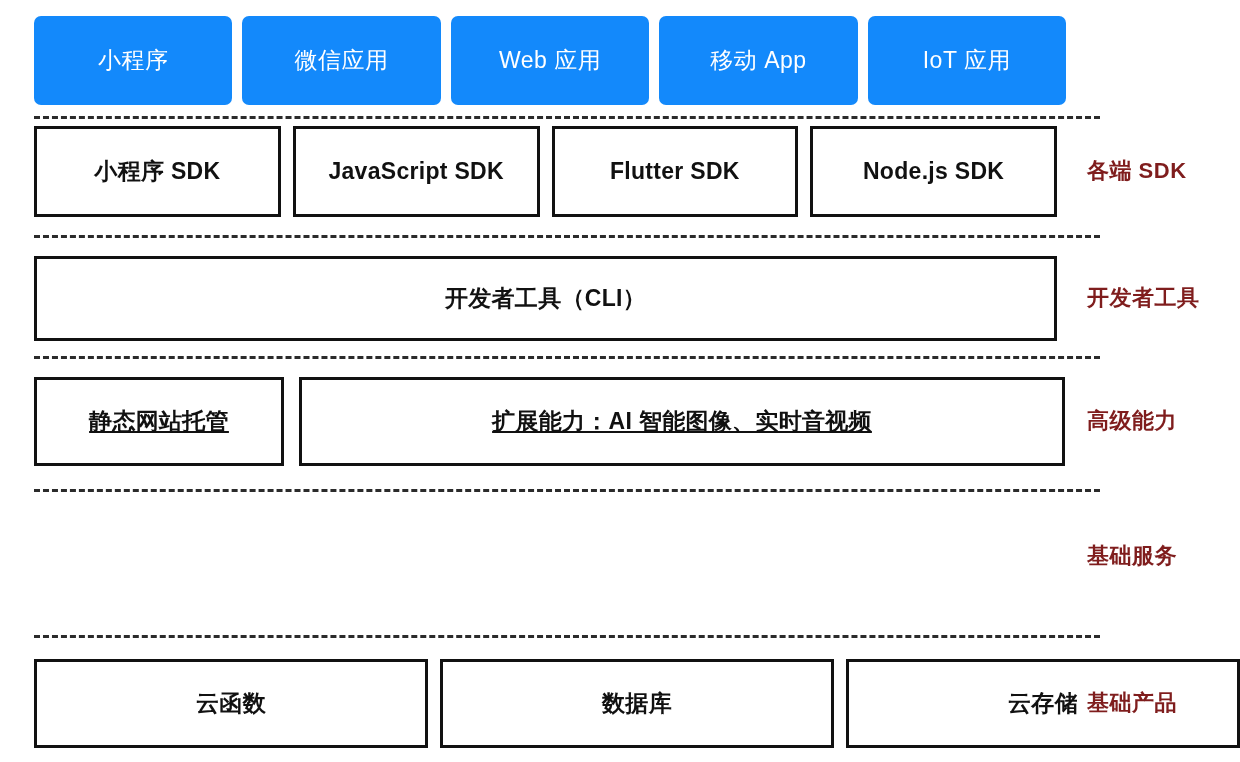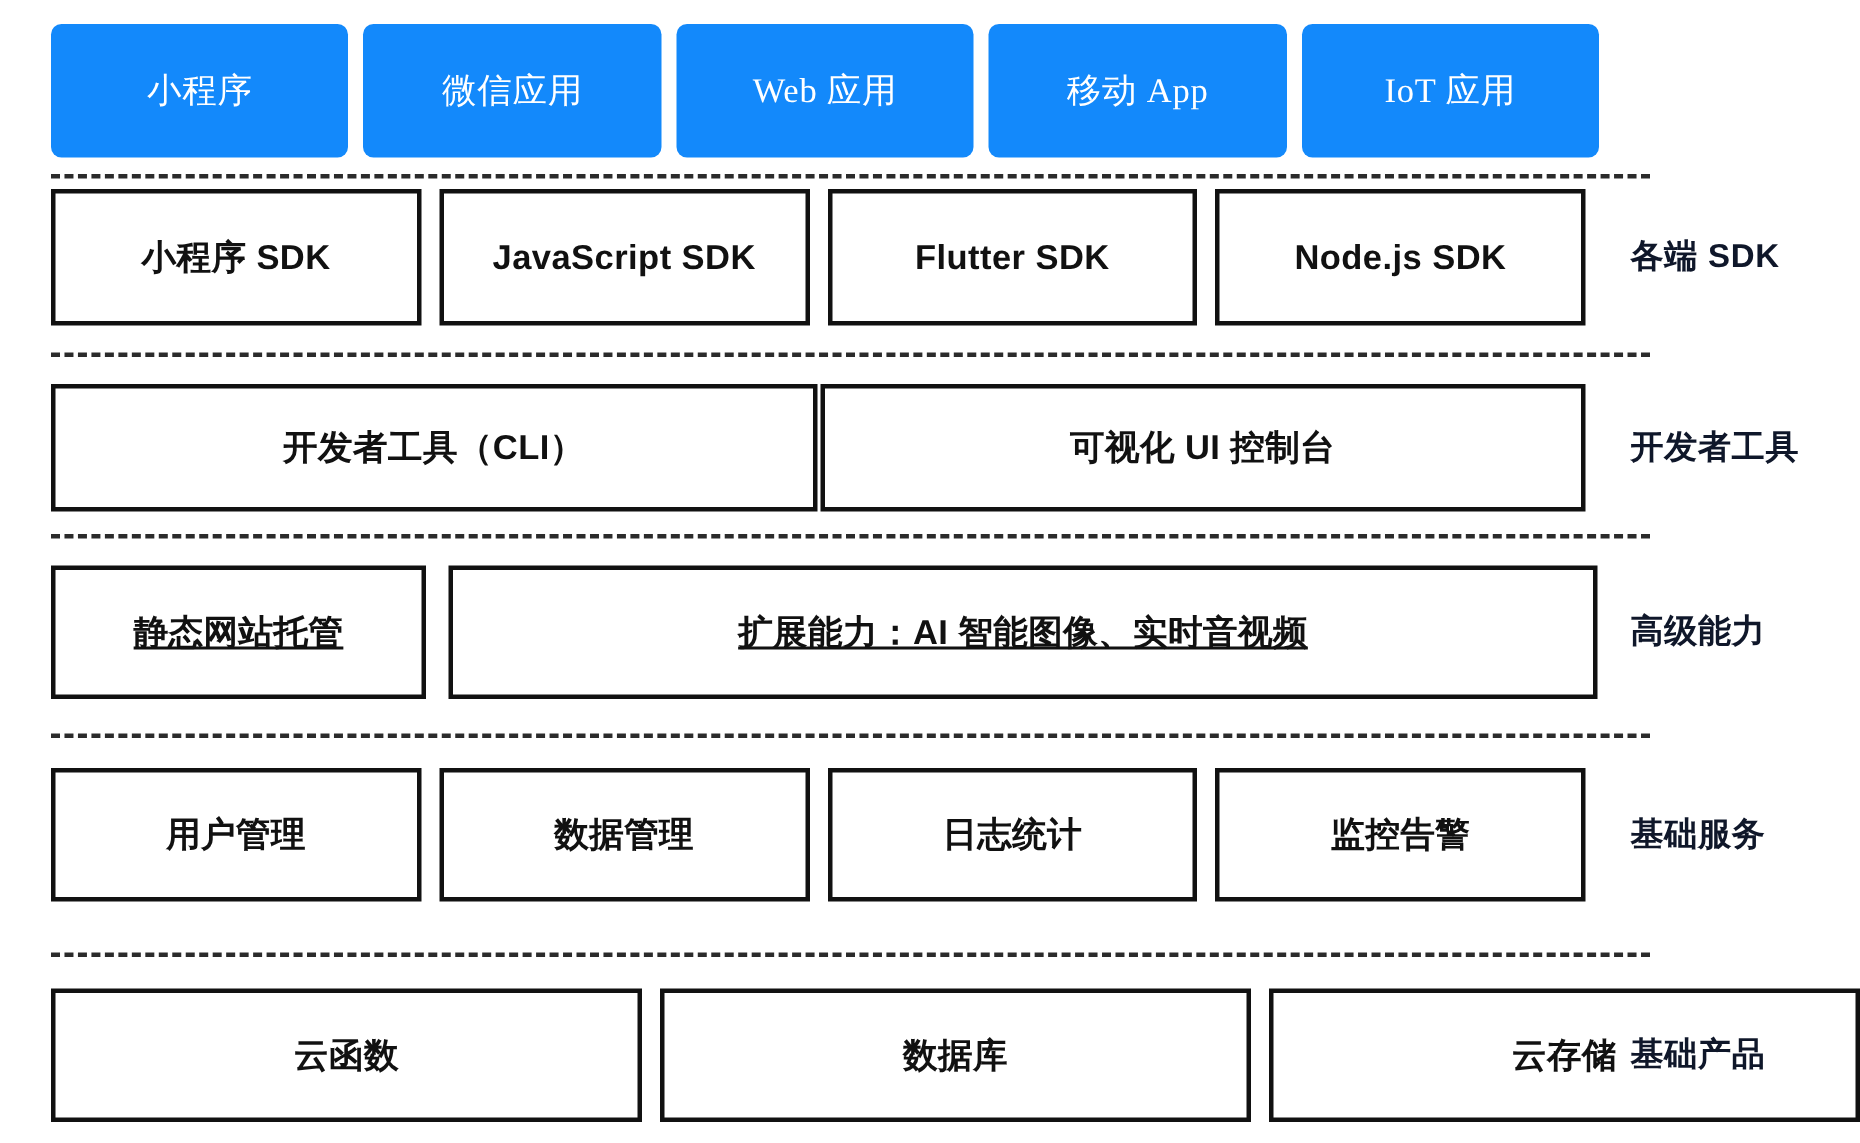--- a/index.html
+++ b/index.html
@@ -29,21 +29,21 @@
     left: 34px;
     display: flex;
     align-items: stretch;
   }
 
   .layer-label {
     position: absolute;
     left: 1087px;
     font-size: 22px;
     font-weight: bold;
-    color: #0f172a;
+    color: #7f1d1d;
     letter-spacing: 0.5px;
     white-space: nowrap;
     display: flex;
     align-items: center;
     height: 28px;
   }
 
   .separator {
     position: absolute;
     left: 34px;
@@ -65,21 +65,20 @@
     background: #1389fb;
     border-radius: 7px;
     display: flex;
     align-items: center;
     justify-content: center;
     color: #ffffff;
     font-size: 23px;
     font-weight: 500;
     letter-spacing: 0.5px;
     text-align: center;
-    font-family: Liberation Serif, serif;
   }
 
   
   .obox {
     background: #ffffff;
     border: 3px solid #111111;
     display: flex;
     align-items: center;
     justify-content: center;
     font-size: 23px;
@@ -158,40 +157,33 @@
     <div class="obox">JavaScript SDK</div>
     <div class="obox">Flutter SDK</div>
     <div class="obox">Node.js SDK</div>
   </div>
   <div class="layer-label" style="top:157px;">各端 SDK</div>
 
   <div class="separator" style="top:235px;"></div>
 
   <div class="layer-row devtools-row">
     <div class="obox">开发者工具（CLI）</div>
-    <div class="obox">可视化 UI 控制台</div>
   </div>
   <div class="layer-label" style="top:284px;">开发者工具</div>
 
   <div class="separator" style="top:356px;"></div>
 
   <div class="layer-row advanced-row">
     <div class="obox obox-small">静态网站托管</div>
     <div class="obox obox-wide">扩展能力：AI 智能图像、实时音视频</div>
   </div>
   <div class="layer-label" style="top:407px;">高级能力</div>
 
   <div class="separator" style="top:489px;"></div>
 
-  <div class="layer-row services-row">
-    <div class="obox">用户管理</div>
-    <div class="obox">数据管理</div>
-    <div class="obox">日志统计</div>
-    <div class="obox">监控告警</div>
-  </div>
   <div class="layer-label" style="top:542px;">基础服务</div>
 
   <div class="separator" style="top:635px;"></div>
 
   <div class="layer-row products-row">
     <div class="obox">云函数</div>
     <div class="obox">数据库</div>
     <div class="obox">云存储</div>
   </div>
   <div class="layer-label" style="top:689px;">基础产品</div>

